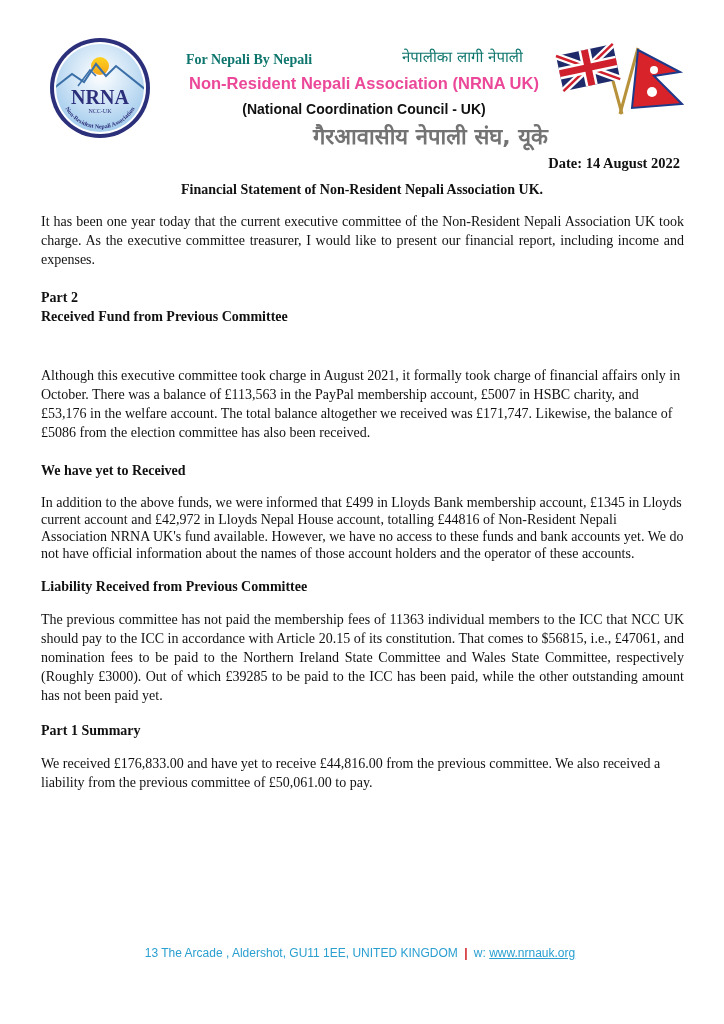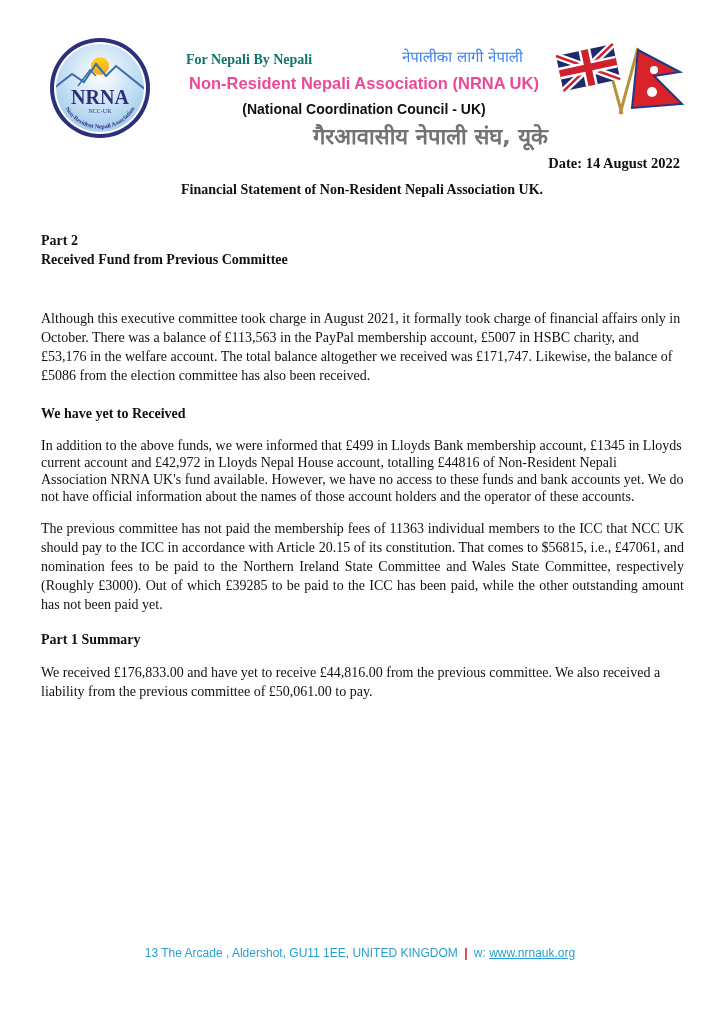--- a/index.html
+++ b/index.html
@@ -1,21 +1,21 @@
 <!DOCTYPE html>
 <html><head>
 <meta charset="utf-8">
 <style>
   html, body { margin: 0; padding: 0; background: #ffffff; }
   body { width: 724px; height: 1024px; position: relative; overflow: hidden; font-family: "Liberation Serif", serif; color: #111; }
   .abs { position: absolute; }
   .logo { left: 48px; top: 36px; width: 104px; height: 104px; }
   .flags { left: 552px; top: 42px; width: 140px; height: 82px; }
   .tagline-en { left: 186px; top: 52px; font-family: "Liberation Serif", serif; font-weight: bold; color: #0f766e; font-size: 14px; }
-  .tagline-np { left: 402px; top: 46px; font-family: "DejaVu Sans", sans-serif; color: #3b82f6; font-size: 15px; }
+  .tagline-np { left: 402px; top: 46px; font-family: "DejaVu Sans", sans-serif; color: #0f766e; font-size: 15px; }
   .org-name { left: 180px; top: 74px; width: 368px; text-align: center; font-family: "Liberation Sans", sans-serif; font-weight: bold; font-size: 16.5px; color: #ec4899; }
   .org-sub { left: 180px; top: 101px; width: 368px; text-align: center; font-family: "Liberation Sans", sans-serif; font-weight: bold; font-size: 14px; color: #111; }
   .org-np { left: 180px; top: 120px; width: 368px; text-align: right; font-family: "DejaVu Sans", sans-serif; font-weight: bold; font-size: 22px; color: #737373; }
   .date { right: 44px; top: 155px; font-weight: bold; font-size: 14.5px; }
   .doc-title { left: 0; width: 724px; top: 182px; text-align: center; font-weight: bold; font-size: 14px; }
   .content { left: 41px; top: 212px; width: 643px; font-size: 14px; line-height: 19px; }
   .content p { margin: 0; }
   .justify { text-align: justify; }
   .h { font-weight: bold; }
   .footer { left: 0; width: 720px; top: 946px; text-align: center; font-family: "Liberation Sans", sans-serif; font-size: 12px; color: #2a9fd0; }
@@ -88,29 +88,31 @@
       <circle cx="100" cy="50" r="5" fill="#fff"></circle>
     </g>
   </svg>
 </div>
 
 <div class="abs date">Date: 14 August 2022</div>
 
 <div class="abs doc-title">Financial Statement of Non-Resident Nepali Association UK.</div>
 
 <div class="abs content">
+  <p class="justify" style="margin-top:0;">It has been one year today that the current executive committee of the Non-Resident Nepali Association UK took charge. As the executive committee treasurer, I would like to present our financial report, including income and expenses.</p>
 
   <p class="h" style="margin-top:19px;">Part 2</p>
   <p class="h">Received Fund from Previous Committee</p>
 
   <p style="margin-top:40px;">Although this executive committee took charge in August 2021, it formally took charge of financial affairs only in October. There was a balance of £113,563 in the PayPal membership account, £5007 in HSBC charity, and £53,176 in the welfare account. The total balance altogether we received was £171,747. Likewise, the balance of £5086 from the election committee has also been received.</p>
 
   <p class="h" style="margin-top:19px;">We have yet to Received</p>
   <p style="margin-top:14px; line-height:17px;">In addition to the above funds, we were informed that £499 in Lloyds Bank membership account, £1345 in Lloyds current account and £42,972 in Lloyds Nepal House account, totalling £44816 of Non-Resident Nepali Association NRNA UK's fund available. However, we have no access to these funds and bank accounts yet. We do not have official information about the names of those account holders and the operator of these accounts.</p>
 
+  <p class="h" style="margin-top:15px;">Liability Received from Previous Committee</p>
   <p class="justify" style="margin-top:14px;">The previous committee has not paid the membership fees of 11363 individual members to the ICC that NCC UK should pay to the ICC in accordance with Article 20.15 of its constitution. That comes to $56815, i.e., £47061, and nomination fees to be paid to the Northern Ireland State Committee and Wales State Committee, respectively (Roughly £3000). Out of which £39285 to be paid to the ICC has been paid, while the other outstanding amount has not been paid yet.</p>
 
   <p class="h" style="margin-top:16px;">Part 1 Summary</p>
   <p style="margin-top:14px;">We received £176,833.00 and have yet to receive £44,816.00 from the previous committee. We also received a liability from the previous committee of £50,061.00 to pay.</p>
 </div>
 
 <div class="abs footer">
   <span>13 The Arcade , Aldershot, GU11 1EE,  UNITED KINGDOM</span>
   <span class="sep">|</span>
   <span>w:</span>

